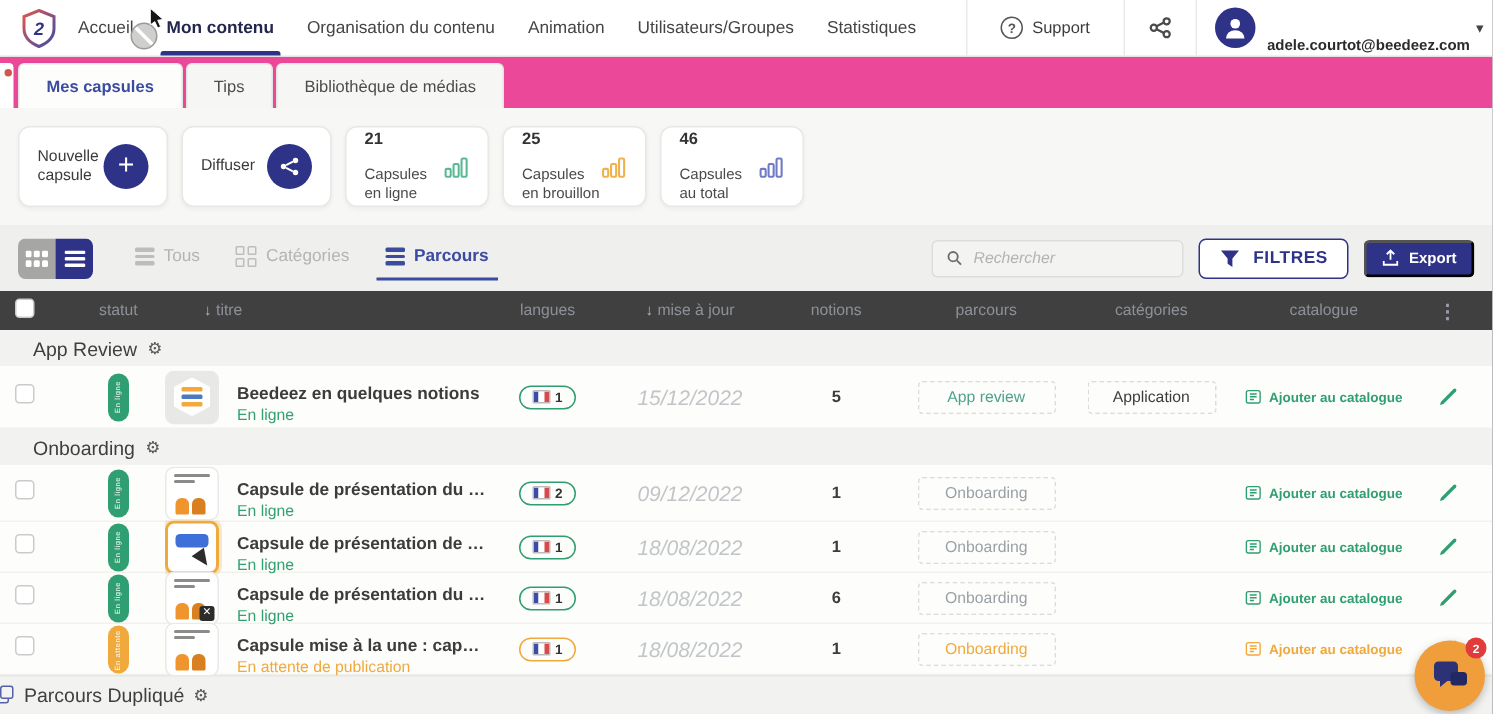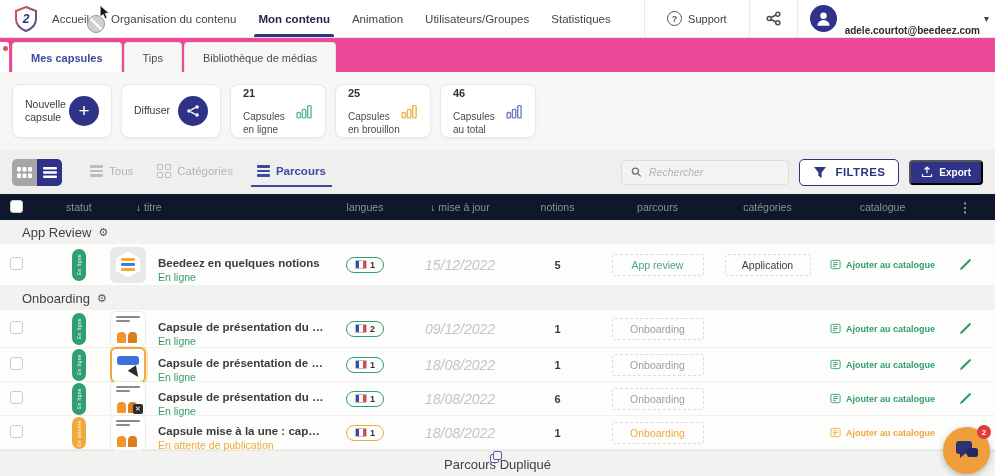--- a/index.html
+++ b/index.html
@@ -68,21 +68,21 @@
   .mini-grid { display:inline-grid; grid-template-columns:6px 6px; gap:2px; }
   .mini-grid i { width:6px; height:6px; border:1.6px solid #bdbdbb; border-radius:1px; display:block; }
   .toolbar .spacer { flex:1; }
   .search-box { display:flex; align-items:center; gap:7px; width:168px; height:25px; background:#f3f3f1; border:1px solid #dedddb; border-radius:4px; padding:0 9px; }
   .search-input { border:none; outline:none; background:transparent; font-size:10.5px; font-style:italic; color:#555; width:100%; font-family:"Liberation Sans",sans-serif; }
   .search-input::placeholder { color:#b3b3b1; }
   .filtres-btn { display:flex; align-items:center; gap:8px; height:27px; padding:0 13px; border:1.5px solid #2e3387; border-radius:5px; background:#fff; color:#2e3387; font-size:11.5px; font-weight:700; letter-spacing:.4px; cursor:pointer;justify-content:center; }
   .export-btn { display:flex; align-items:center; gap:6px; height:25px; padding:0 10px; background:#2e3387; border-radius:4px; color:#fff; font-size:10px; font-weight:700; cursor:pointer; }
 
   
-  .table { background:#0f172a; }
+  .table { background:#404040; }
   .tgrid { display:grid; grid-template-columns:30px 70px 1fr 80px 110px 85px 115px 105px 125px 40px; align-items:center; padding:0 10px; }
   .thead { height:26px; font-size:10.5px; color:#8d9197; }
   .th { text-align:center; white-space:nowrap; }
   .th.left { text-align:left; }
   .th-statut { padding-left:26px; }
   .th-titre { padding-left:26px; }
   .sort { color:#b5b9bd; font-size:10px; margin-right:3px; }
   .dots { color:#9ba0a6; font-size:13px; font-weight:700; text-align:center; cursor:pointer; }
   .checkbox { width:13px; height:13px; border:1.5px solid #cbcbc9; border-radius:3px; background:#fff; display:inline-block; cursor:pointer; }
   .section-band { height:24px; background:#f2f2f0; display:flex; align-items:center; padding:0 22px; gap:7px; }
@@ -128,21 +128,21 @@
   .dashed-box { border:1px dashed #dcdcda; border-radius:3px; padding:4px 10px; font-size:10.5px; color:#9aa0a6; min-width:92px; text-align:center; white-space:nowrap; cursor:pointer; }
   .dashed-box.accent { color:#4da28c; }
   .pending .dashed-box { color:#f0a93c; }
   .dashed-box.cat { color:#3c3c3c; min-width:86px; }
   .catal-link { display:flex; align-items:center; justify-content:center; gap:5px; color:#2f9e70; font-size:9px; font-weight:700; cursor:pointer; white-space:nowrap; }
   .pending .catal-link { color:#f0a93c; }
   .pencil { display:flex; justify-content:center; color:#2f9e70; cursor:pointer; }
   .pending .pencil { color:#f0a93c; }
 
   
-  .bottom-band { height:26px; background:#f2f2f0; border-top:1px solid #e6e6e4; display:flex; align-items:center; padding:0 0; gap:6px;flex-direction:column; }
+  .bottom-band { height:26px; background:#f2f2f0; border-top:1px solid #e6e6e4; display:flex; align-items:center; padding:0 0; gap:6px; }
   .dup-icon { position:relative; width:13px; height:13px; margin-left:-3px; }
   .dup-icon i { position:absolute; width:9px; height:9px; border:1.6px solid #5560a8; border-radius:2px; display:block; }
   .dup-icon i:first-child { left:0; top:3px; } .dup-icon i:last-child { left:3px; top:0; background:#f2f2f0; }
 
   
   .chat { position:absolute; right:5px; bottom:2px; width:47px; height:47px; border-radius:50%; background:#f09d3c; box-shadow:0 2px 6px rgba(0,0,0,.25); display:flex; align-items:center; justify-content:center; cursor:pointer; z-index:40; }
   .chat-badge { position:absolute; top:-2px; right:-1px; width:14px; height:14px; border-radius:50%; background:#e23b3b; color:#fff; font-size:8px; font-weight:700; display:flex; align-items:center; justify-content:center; }
 </style>
 </head>
 <body>
@@ -155,22 +155,22 @@
           <linearGradient id="lg" x1="0" y1="0" x2="1" y2="1">
         <stop offset="0" stop-color="#e2574c"></stop>
             <stop offset="1" stop-color="#3b4da8"></stop>
       </linearGradient>
         </defs>
       <path d="M12 1 L22 5 V13 Q22 21 12 25 Q2 21 2 13 V5 Z" fill="#fff" stroke="url(#lg)" stroke-width="2"></path>
       <text x="12" y="17" text-anchor="middle" font-size="12" font-weight="bold" font-style="italic" fill="#2e3387">2</text>
     </svg>
     <nav class="topnav">
       <span class="nav-item">Accueil</span>
+      <span class="nav-item active">Mon contenu</span>
       <span class="nav-item">Organisation du contenu</span>
-      <span class="nav-item active">Mon contenu</span>
       <span class="nav-item">Animation</span>
       <span class="nav-item">Utilisateurs/Groupes</span>
       <span class="nav-item">Statistiques</span>
     </nav>
     <div class="topbar-right">
       <span class="tb-sep"></span>
       <div class="support">
         <span class="q-circle">?</span>
         <span class="support-label">Support</span>
       </div>

